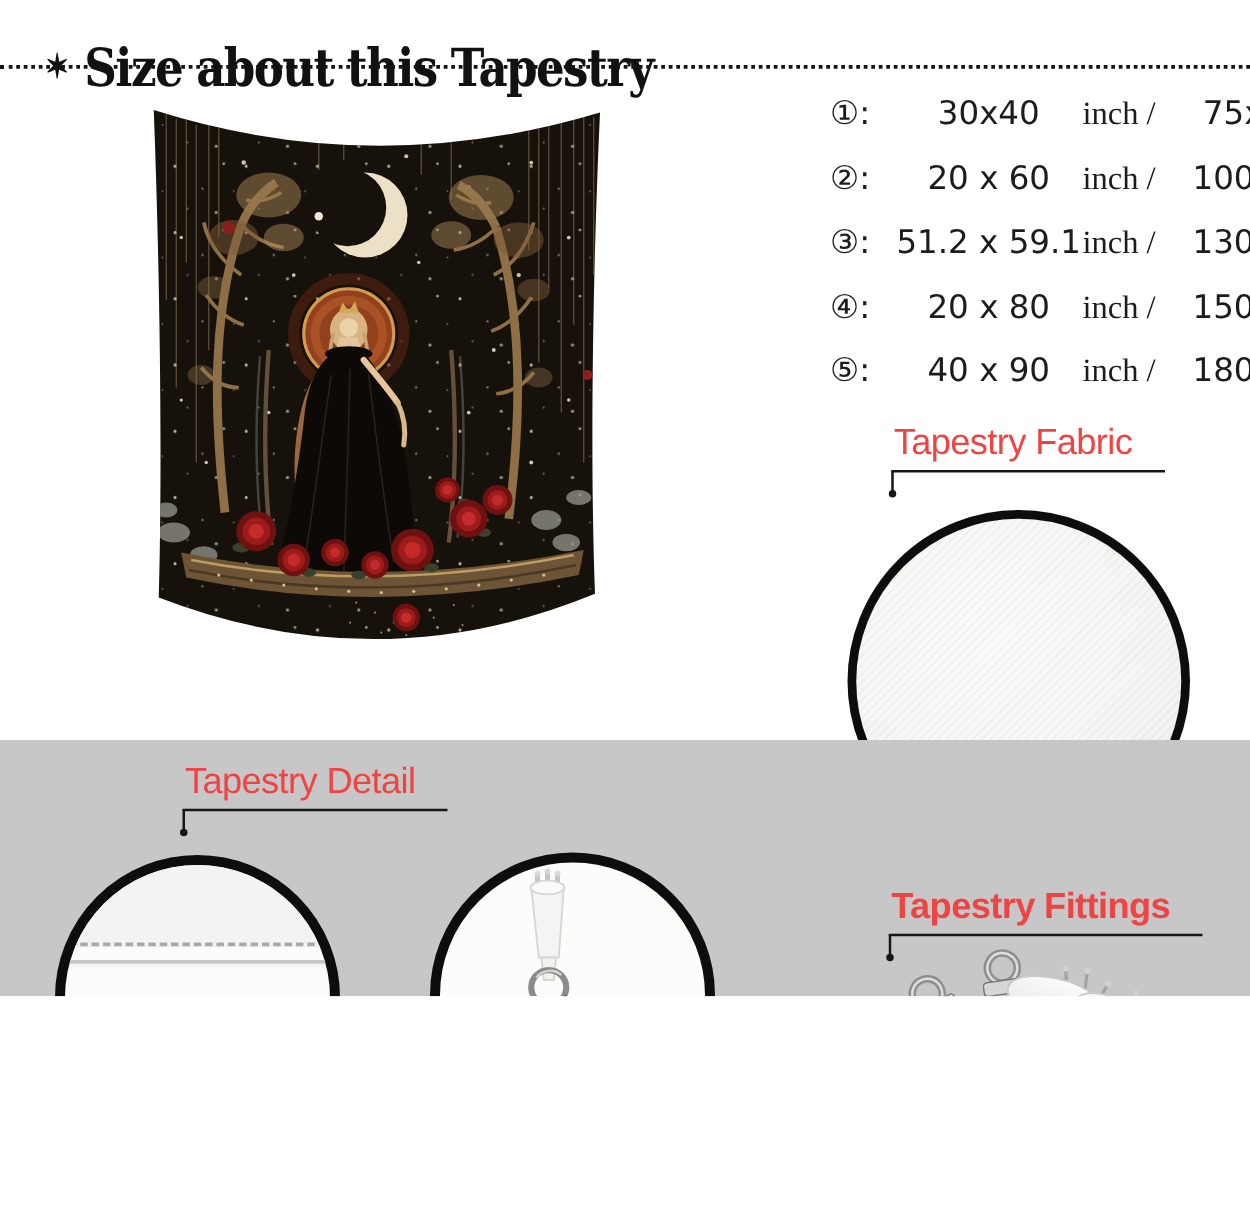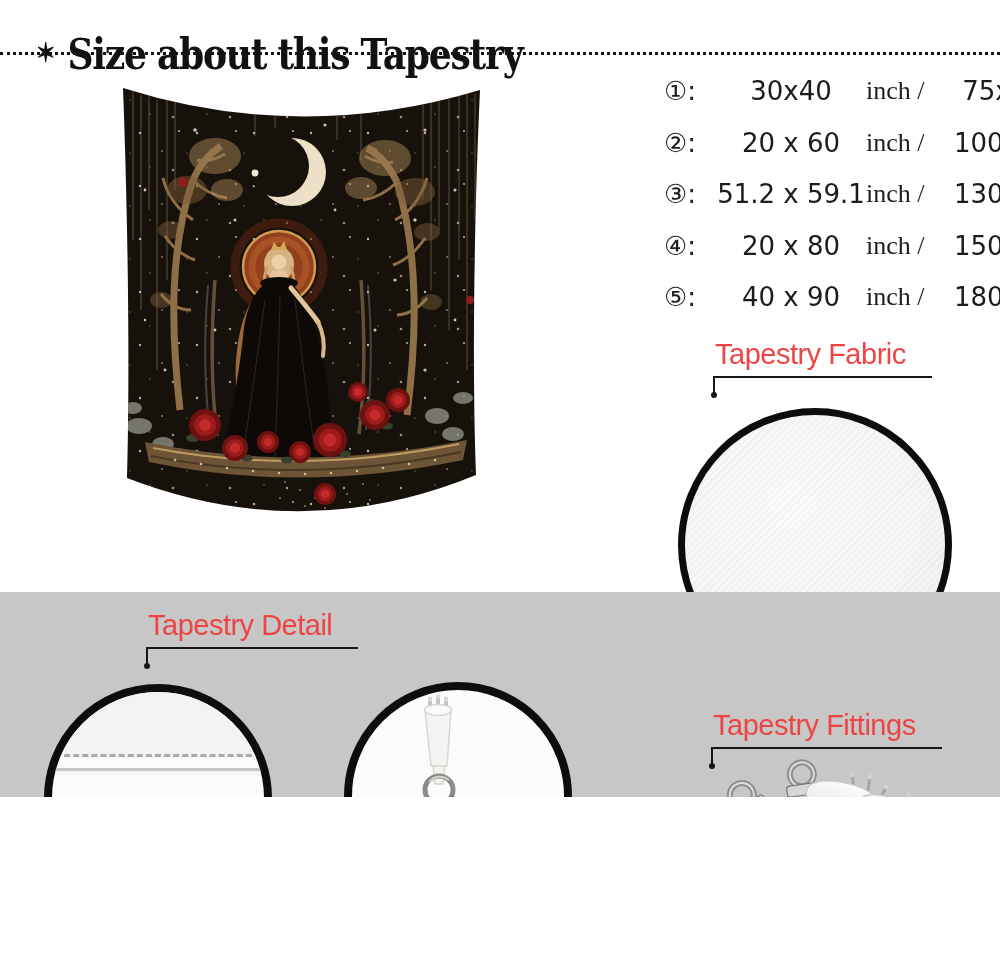--- a/index.html
+++ b/index.html
@@ -352,21 +352,21 @@
       </g>
       <g transform="translate(98,134) rotate(33)">
         <rect x="-13" y="-24" width="26" height="50" rx="2" fill="url(#dkgrad)" stroke="#1f1f1f"></rect>
         <rect x="-13" y="-24" width="26" height="9" fill="#6a6a6a" stroke="#1f1f1f"></rect>
         <rect x="-6" y="-12" width="6" height="34" fill="#808080" opacity=".8"></rect>
         <path d="M-13,22 L-26,34 L-6,28 Z" fill="#303030"></path>
       </g>
     </svg>
   </div>
 
-  <div class="section-label" style="left:711px;top:709px;">Tapestry Fittings</div>
+  <div class="section-label" style="left:711px;top:709px;font-weight:bold;">Tapestry Fittings</div>
 
   <svg class="fittings-svg" viewBox="0 0 345 165">
     <defs>
       <linearGradient id="mgrad" x1="0" y1="0" x2="1" y2="1">
         <stop offset="0" stop-color="#efefef"></stop>
           <stop offset=".45" stop-color="#c8c8c8"></stop>
         <stop offset=".6" stop-color="#a9a9a9"></stop>
           <stop offset="1" stop-color="#8f8f8f"></stop>
       </linearGradient>
       <linearGradient id="hookg" x1="0" y1="0" x2="0" y2="1">

